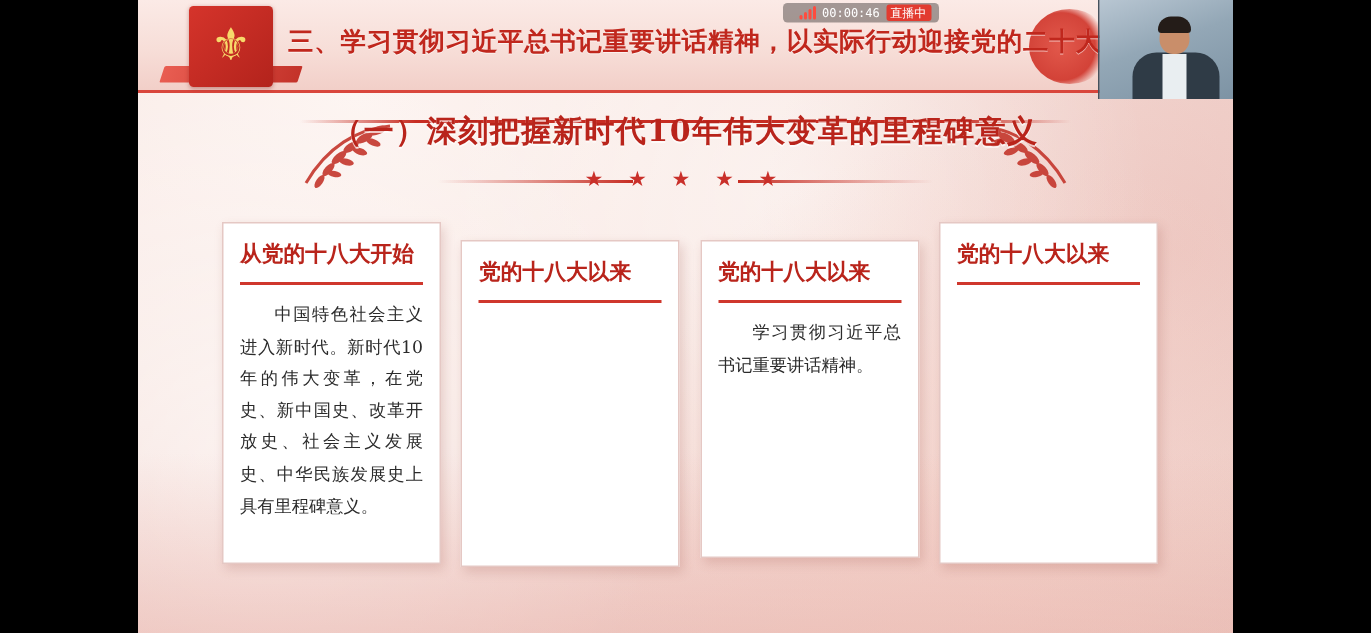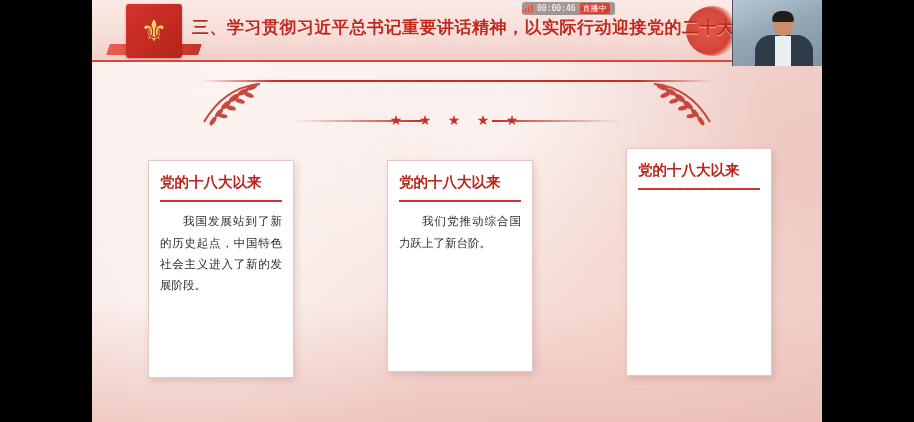--- a/index.html
+++ b/index.html
@@ -215,21 +215,21 @@
     background: #e9eef1;
   }
 
   
   .live-strip {
     position: absolute; left: 430px; top: 2px;
     display: flex; align-items: center; gap: 4px;
     z-index: 9;
     background: rgba(0,0,0,0.35);
     border-radius: 3px;
-    padding: 1px 5px 1px 0;
+    padding: 1px 5px 1px 11px;
   }
   .live-strip .sig {
     display: inline-flex; align-items: flex-end; gap: 1px; height: 9px;
   }
   .live-strip .sig i {
     display: block; width: 2px; background: #ff4b3e; border-radius: 1px;
   }
   .live-strip .sig i:nth-child(1) { height: 3px; }
   .live-strip .sig i:nth-child(2) { height: 5px; }
   .live-strip .sig i:nth-child(3) { height: 7px; }
@@ -302,38 +302,43 @@
           <ellipse cx="34" cy="27" rx="6" ry="2.6" transform="rotate(-40 34 27)"></ellipse>
           <ellipse cx="27" cy="35" rx="5.5" ry="2.4" transform="rotate(-48 27 35)"></ellipse>
           <ellipse cx="21" cy="43" rx="5" ry="2.2" transform="rotate(-55 21 43)"></ellipse>
           <ellipse cx="57" cy="17" rx="5" ry="2.2" transform="rotate(22 57 17)"></ellipse>
           <ellipse cx="48" cy="23" rx="5" ry="2.2" transform="rotate(18 48 23)"></ellipse>
           <ellipse cx="39" cy="30" rx="5" ry="2.2" transform="rotate(14 39 30)"></ellipse>
           <ellipse cx="31" cy="38" rx="4.6" ry="2" transform="rotate(10 31 38)"></ellipse>
         </g>
       </svg>
 
+      <div class="sect-title">（一）深刻把握新时代10年伟大变革的里程碑意义</div>
       <div class="star-rule-l"></div>
       <div class="star-rule-r"></div>
       <div class="sect-stars">★ ★ ★ ★ ★</div>
     </div>
 
     <div class="cards">
 
+      <div class="card card-1">
+        <div class="card-title">从党的十八大开始</div>
+        <div class="card-underline"></div>
+        <div class="card-body">中国特色社会主义进入新时代。新时代10年的伟大变革，在党史、新中国史、改革开放史、社会主义发展史、中华民族发展史上具有里程碑意义。</div>
+      </div>
 
       <div class="card card-2">
         <div class="card-title">党的十八大以来</div>
         <div class="card-underline"></div>
-        <div class="card-body">我国发展站到了新的历史起点，中国特色社会主义进入了新的发展阶段。</div>
       </div>
 
       <div class="card card-3">
         <div class="card-title">党的十八大以来</div>
         <div class="card-underline"></div>
-        <div class="card-body">我们党推动综合国力跃上了新台阶。</div>
+        <div class="card-body">学习贯彻习近平总书记重要讲话精神。</div>
       </div>
 
       <div class="card card-4">
         <div class="card-title">党的十八大以来</div>
         <div class="card-underline"></div>
       </div>
 
     </div>
 
     <div class="live-strip">

